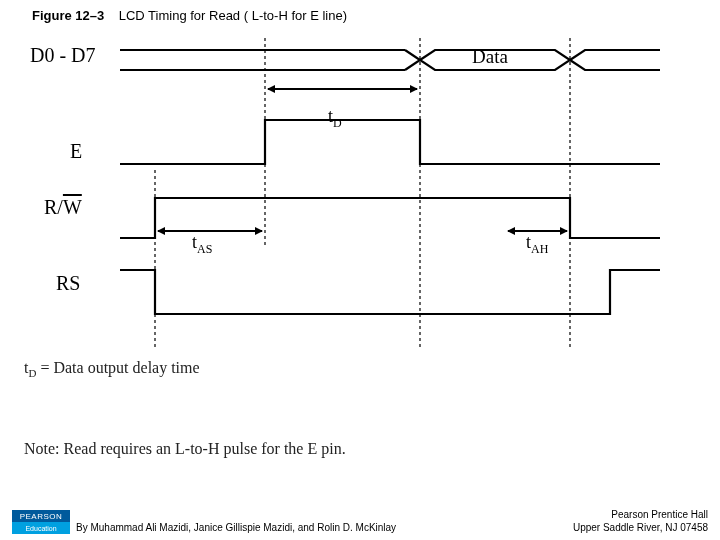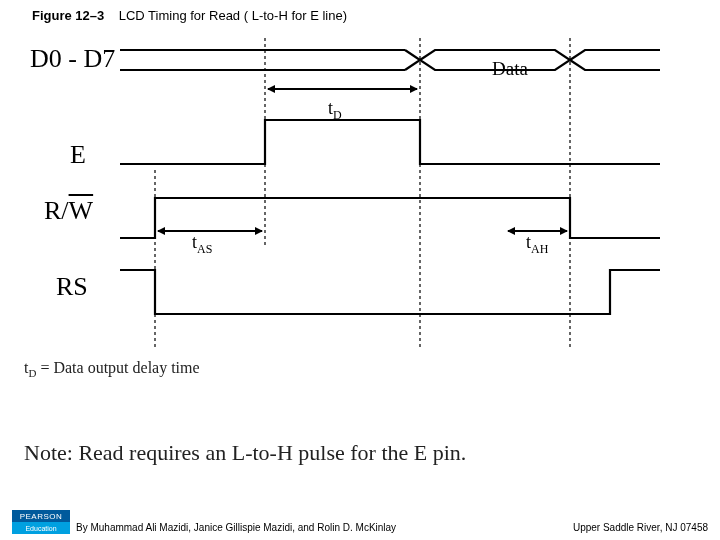--- a/index.html
+++ b/index.html
@@ -22,21 +22,21 @@
   .header .fig { font-weight: bold; }
   .diagram {
     position: absolute;
     top: 38px;
     left: 20px;
     width: 680px;
     height: 310px;
   }
   .sig-label {
     position: absolute;
-    font-size: 26px;
+    font-size: 20px;
     font-family: "Times New Roman", Times, serif;
   }
   .overbar {
     text-decoration: overline;
   }
   .tlabel {
     position: absolute;
     font-size: 18px;
     font-family: "Times New Roman", Times, serif;
   }
@@ -64,21 +64,21 @@
     font-size: 16px;
     line-height: 1.5;
     font-family: "Times New Roman", Times, serif;
     color: #222;
   }
   .defs sub { font-size: 11px; }
   .note {
     position: absolute;
     left: 24px;
     top: 440px;
-    font-size: 22px;
+    font-size: 16px;
     font-family: "Times New Roman", Times, serif;
     color: #222;
   }
   .footer {
     position: absolute;
     bottom: 6px;
     left: 12px;
     right: 12px;
     display: flex;
     align-items: flex-end;
@@ -157,44 +157,45 @@
       <polyline points="100,200 135,200 135,160 550,160 550,200 640,200"></polyline>
     </g>
 
     <g stroke="#000" stroke-width="2.2" fill="none">
       <polyline points="100,232 135,232 135,276 590,276 590,232 640,232"></polyline>
     </g>
   </svg>
 
   
   <div class="arrow l r" style="top:50px; left:248px; width:149px;"></div>
-  <div class="tlabel" style="top:60px; left:308px;">t<sub>D</sub></div>
+  <div class="tlabel" style="top:68px; left:308px;">t<sub>D</sub></div>
 
   
   <div class="arrow l r" style="top:192px; left:138px; width:104px;"></div>
   <div class="tlabel" style="top:194px; left:172px;">t<sub>AS</sub></div>
 
   
   <div class="arrow l r" style="top:192px; left:488px; width:59px;"></div>
   <div class="tlabel" style="top:194px; left:506px;">t<sub>AH</sub></div>
 
   
-  <div class="sig-label" style="top:20px; left:452px; font-size:19px;margin-left:20px;">Data</div>
+  <div class="sig-label" style="top:8px; left:452px; font-size:19px;">Data</div>
 </div>
 
 <div class="defs">
   <div>t<sub>D</sub> = Data output delay time</div>
 </div>
 
 <div class="note">Note: Read requires an L-to-H pulse for the E pin.</div>
 
 <div class="footer">
   <div class="logo">
     <div class="logo-top">PEARSON</div>
     <div class="logo-bot">Education</div>
   </div>
   <div class="footer-left">
     <div>By Muhammad Ali Mazidi, Janice Gillispie Mazidi, and Rolin D. McKinlay</div>
   </div>
   <div class="footer-right">
+    <div>Pearson Prentice Hall</div>
     <div>Upper Saddle River, NJ 07458</div>
   </div>
 </div>
 
 </body></html>

